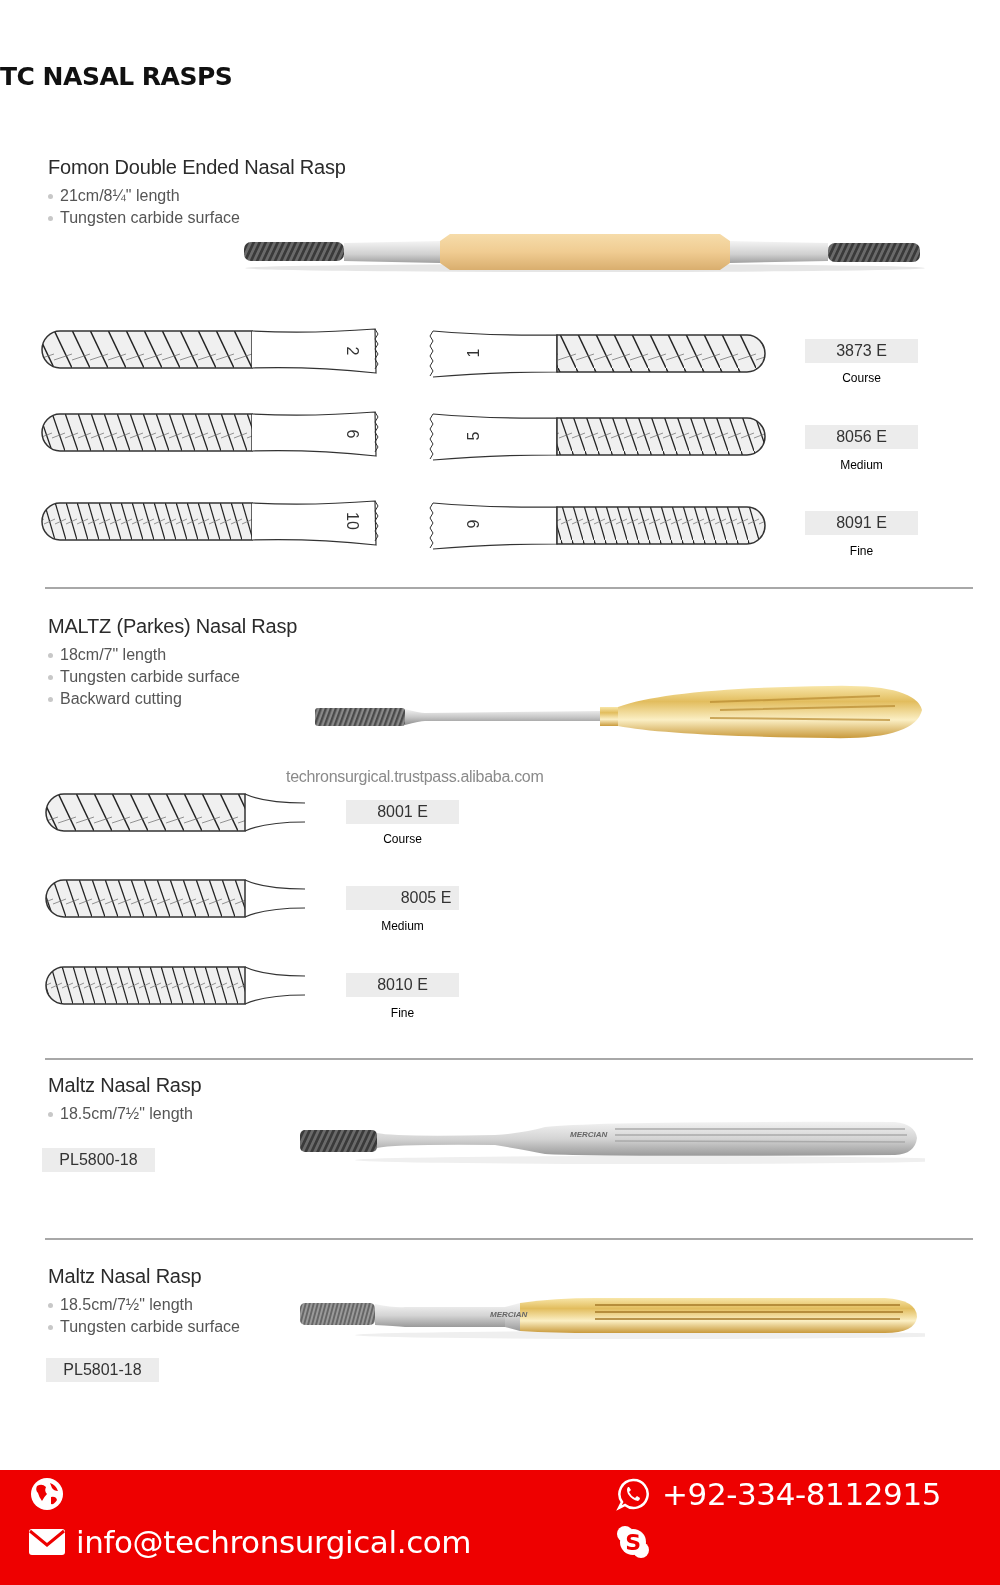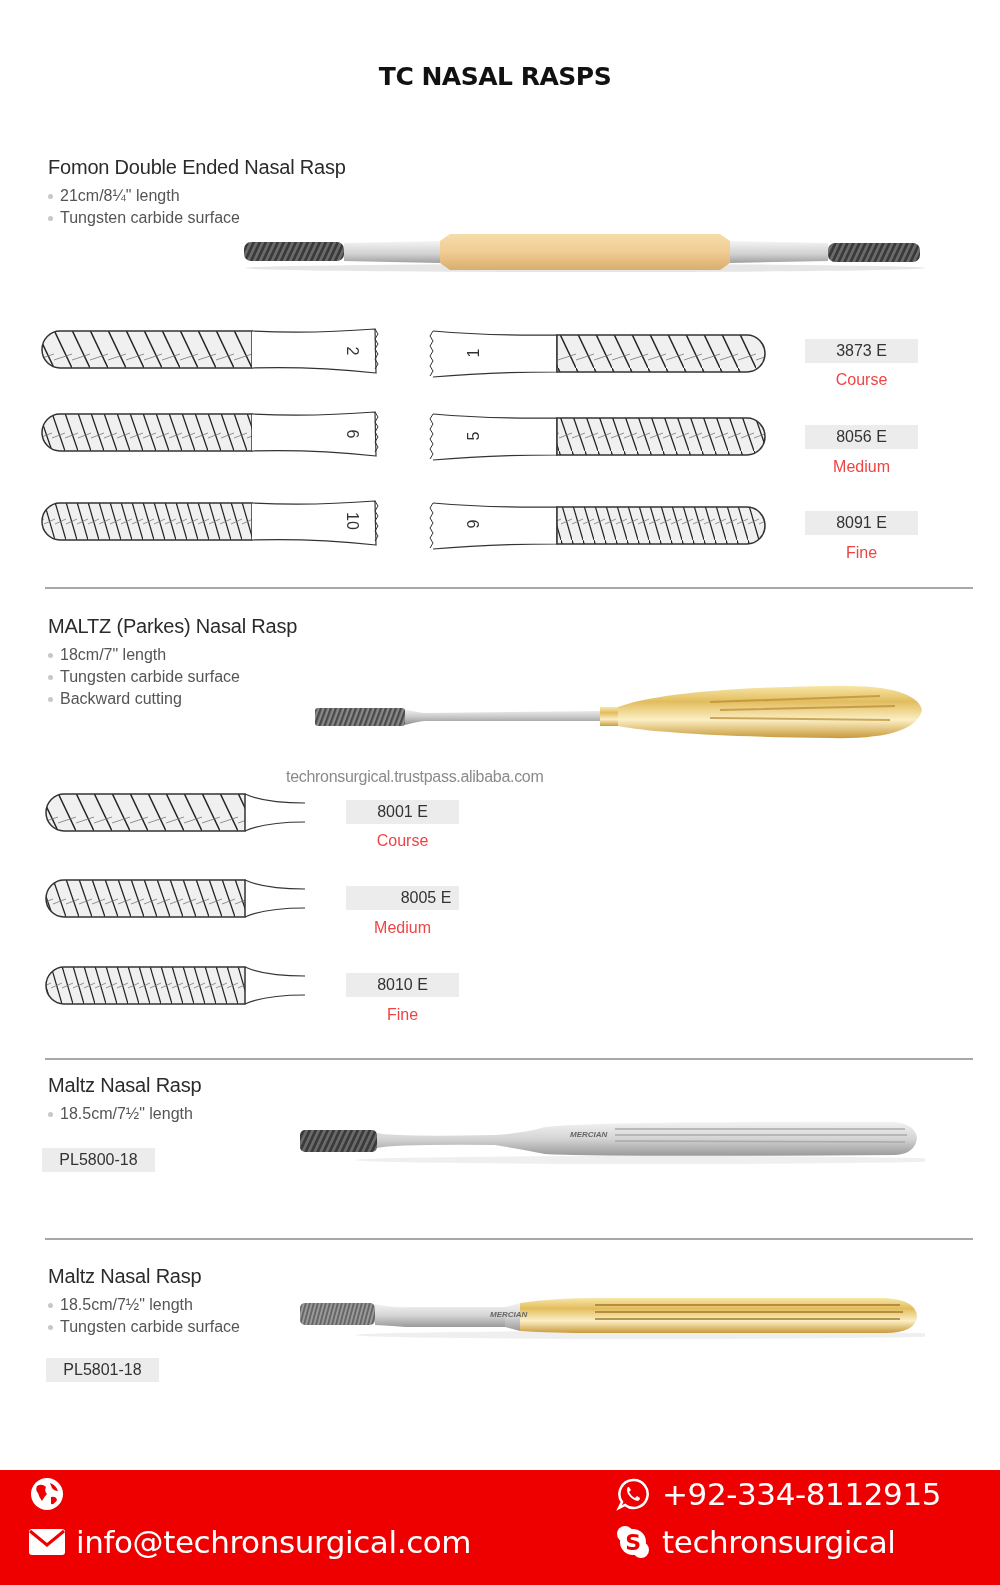--- a/index.html
+++ b/index.html
@@ -1,37 +1,37 @@
 <!DOCTYPE html>
 <html><head>
 <meta charset="utf-8">
 <style>
   * { box-sizing: border-box; margin: 0; padding: 0; }
   html, body { width: 1000px; height: 1585px; background: #ffffff; overflow: hidden; }
   body { position: relative; font-family: "Liberation Sans", sans-serif; color: #333; }
 
   .page-title {
-    position: absolute; top: 62px; left: 0; width: 990px; text-align: center;
+    position: absolute; top: 62px; left: 0; width: 990px; text-align: left;
     font-family: "DejaVu Sans", sans-serif; font-weight: bold; font-size: 25px;
     letter-spacing: -0.5px; color: #111;
   }
 
   .prod-title { position: absolute; font-size: 20px; color: #2b2b2b; letter-spacing: -0.2px; }
   .bullets { position: absolute; list-style: none; font-size: 16px; color: #555; line-height: 22px; }
   .bullets li { position: relative; padding-left: 13px; }
   .bullets li::before {
     content: ""; position: absolute; left: 1px; top: 9px; width: 5px; height: 5px;
     border-radius: 50%; background: #c8c8c8;
   }
 
   .code-box {
     position: absolute; background: #ececec; color: #333; font-size: 16px;
     text-align: center; height: 24px; line-height: 24px;
   }
-  .grade-label { position: absolute; font-size: 16px; color: #ef4444; text-align: center; }
+  .grade-label { position: absolute; font-size: 12px; color: #000000; text-align: center; }
 
   .divider { position: absolute; left: 45px; width: 928px; height: 2px; background: #a8a8a8; }
 
   .svg-abs { position: absolute; }
 
   .watermark {
     position: absolute; top: 768px; left: 286px; font-size: 16px; color: #8a8a8a;
     letter-spacing: -0.3px; font-family: "Liberation Sans", sans-serif;
   }
 
@@ -276,15 +276,14 @@
   </div>
   <div class="contact" style="left:614px;top:54px;">
     <span class="ic">
       <svg width="34" height="34" viewBox="0 0 34 34">
           <circle cx="9" cy="9" r="8" fill="#fff"></circle>
           <circle cx="25" cy="25" r="8" fill="#fff"></circle>
           <circle cx="17" cy="17" r="13" fill="#fff"></circle>
           <text x="17" y="25" text-anchor="middle" font-size="22" font-weight="bold" fill="#ee0000" font-family="DejaVu Sans, sans-serif">S</text>
         </svg>
     </span>
-    <span>techronsurgical</span>
   </div>
 </div>
 
 </body></html>

